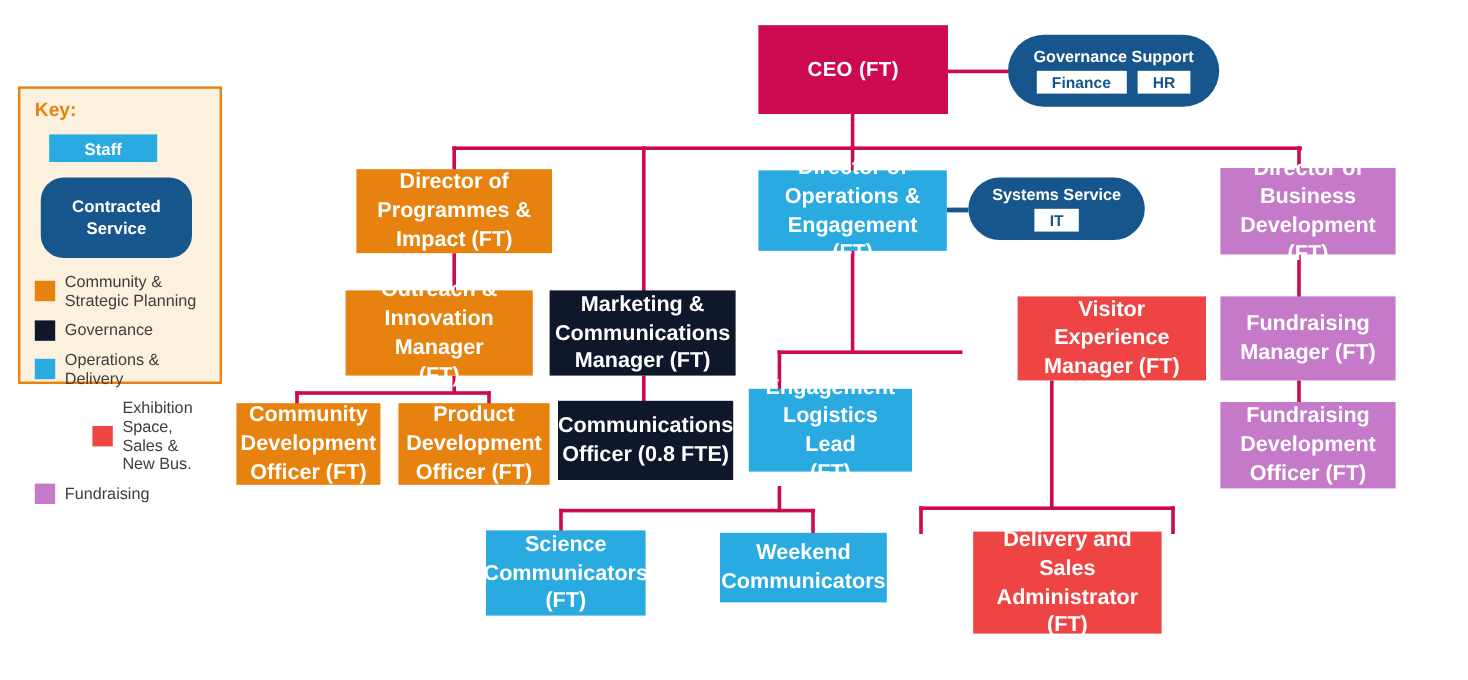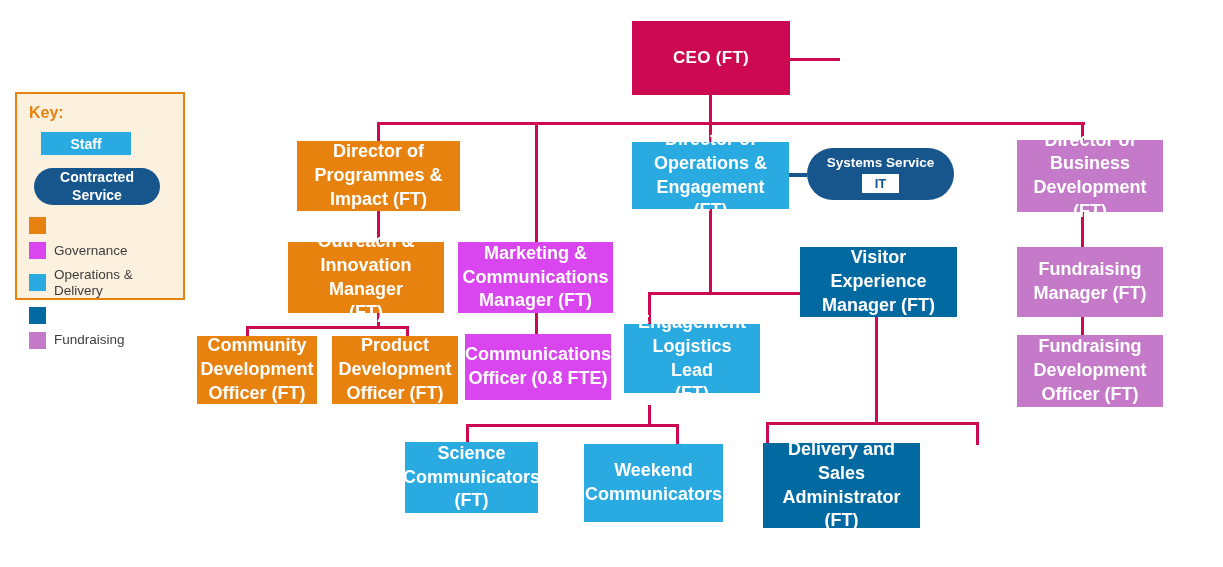--- a/index.html
+++ b/index.html
@@ -9,52 +9,52 @@
   }
   
   .node{
     position:absolute;display:flex;align-items:center;justify-content:center;
     text-align:center;color:#ffffff;font-weight:700;font-size:18px;line-height:1.32;
     white-space:pre-line;box-sizing:border-box;padding:4px 6px;
   }
   .node.ceo{font-size:17px;letter-spacing:.3px;}
   .c-crimson{background:#CD0A51;}
   .c-orange{background:#E8820E;}
-  .c-green{background:#d946ef;}
+  .c-green{background:#0f172a;}
   .c-blue{background:#29ABE2;}
-  .c-dpurple{background:#0369a1;}
+  .c-dpurple{background:#ef4444;margin-left:48px;}
   .c-lpurple{background:#C47AC9;}
   
   .pill{
     position:absolute;background:#17568C;border-radius:30px;color:#ffffff;
     display:flex;flex-direction:column;align-items:center;justify-content:center;
     box-sizing:border-box;gap:4px;
   }
   .pill-title{font-weight:700;font-size:13.5px;white-space:nowrap;}
   .chip-row{display:flex;gap:9px;align-items:center;justify-content:center;}
   .chip{
     background:#ffffff;color:#17568C;font-weight:700;font-size:13px;
     padding:1px 13px;line-height:17px;display:inline-block;
   }
   
   .ln{position:absolute;background:#CD0A51;}
   .ln.blue{background:#17568C;}
   
   .key{
-    position:absolute;left:15px;top:92px;width:170px;height:208px;
+    position:absolute;left:15px;top:72px;width:170px;height:248px;
     background:#FCF0DE;border:2px solid #E8820E;box-sizing:border-box;
     padding:10px 12px;
   }
   .key-title{color:#E8820E;font-weight:700;font-size:16px;}
   .key-staff{
     margin:10px 0 0 12px;width:90px;height:23px;background:#29ABE2;color:#ffffff;
     font-weight:700;font-size:14px;display:flex;align-items:center;justify-content:center;
   }
   .key-contracted{
-    margin:13px 0 0 5px;width:126px;padding:1px 0;background:#17568C;color:#ffffff;
+    margin:13px 0 0 5px;width:126px;padding:16px 0;background:#17568C;color:#ffffff;
     font-weight:700;font-size:14px;border-radius:19px;text-align:center;
     line-height:1.25;white-space:pre-line;
   }
   .legend{margin-top:12px;display:flex;flex-direction:column;gap:8px;}
   .legend-row{display:flex;align-items:center;gap:8px;}
   .sw{width:17px;height:17px;flex:0 0 17px;}
   .legend-label{
     color:#3D3D3D;font-size:13.5px;font-weight:500;line-height:1.18;white-space:pre-line;
   }
 </style>
@@ -64,32 +64,36 @@
 <div id="canvas">
 
   <div class="key">
     <div class="key-title">Key:</div>
     <div class="key-staff">Staff</div>
     <div class="key-contracted">Contracted
 Service</div>
     <div class="legend">
       <div class="legend-row">
         <span class="sw c-orange"></span>
+        <span class="legend-label">Community &amp;
+Strategic Planning</span>
       </div>
       <div class="legend-row">
         <span class="sw c-green"></span>
         <span class="legend-label">Governance</span>
       </div>
       <div class="legend-row">
         <span class="sw c-blue"></span>
         <span class="legend-label">Operations &amp;
 Delivery</span>
       </div>
       <div class="legend-row">
         <span class="sw c-dpurple"></span>
+        <span class="legend-label">Exhibition Space,
+Sales &amp; New Bus.</span>
       </div>
       <div class="legend-row">
         <span class="sw c-lpurple"></span>
         <span class="legend-label">Fundraising</span>
       </div>
     </div>
   </div>
 
   <div class="ln" style="left:790px;top:58px;width:50px;height:3px"></div>
   <div class="ln" style="left:709px;top:95px;width:3px;height:29px"></div>
@@ -114,20 +118,27 @@
   <div class="ln" style="left:466px;top:424px;width:3px;height:20px"></div>
   <div class="ln" style="left:676px;top:424px;width:3px;height:22px"></div>
   <div class="ln" style="left:875px;top:317px;width:3px;height:108px"></div>
   <div class="ln" style="left:766px;top:422px;width:213px;height:3px"></div>
   <div class="ln" style="left:766px;top:422px;width:3px;height:23px"></div>
   <div class="ln" style="left:976px;top:422px;width:3px;height:23px"></div>
   <div class="ln blue" style="left:789px;top:173px;width:18px;height:4px"></div>
 
   <div class="node ceo c-crimson" style="left:632px;top:21px;width:158px;height:74px">CEO (FT)</div>
 
+  <div class="pill" style="left:840px;top:29px;width:176px;height:60px">
+    <div class="pill-title">Governance Support</div>
+    <div class="chip-row">
+      <span class="chip">Finance</span>
+      <span class="chip">HR</span>
+    </div>
+  </div>
 
   <div class="node c-orange" style="left:297px;top:141px;width:163px;height:70px">Director of
 Programmes &amp;
 Impact (FT)</div>
 
   <div class="node c-blue" style="left:632px;top:142px;width:157px;height:67px">Director of
 Operations &amp;
 Engagement (FT)</div>
 
   <div class="pill" style="left:807px;top:148px;width:147px;height:52px;border-radius:26px">
@@ -171,20 +182,20 @@
 (FT)</div>
 
   <div class="node c-lpurple" style="left:1017px;top:335px;width:146px;height:72px">Fundraising
 Development
 Officer (FT)</div>
 
   <div class="node c-blue" style="left:405px;top:442px;width:133px;height:71px">Science
 Communicators
 (FT)</div>
 
-  <div class="node c-blue" style="left:584px;top:444px;width:139px;height:78px">Weekend
+  <div class="node c-blue" style="left:600px;top:444px;width:139px;height:58px">Weekend
 Communicators</div>
 
   <div class="node c-dpurple" style="left:763px;top:443px;width:157px;height:85px">Delivery and Sales
 Administrator (FT)</div>
 
 
 </div>
 
 </body></html>

